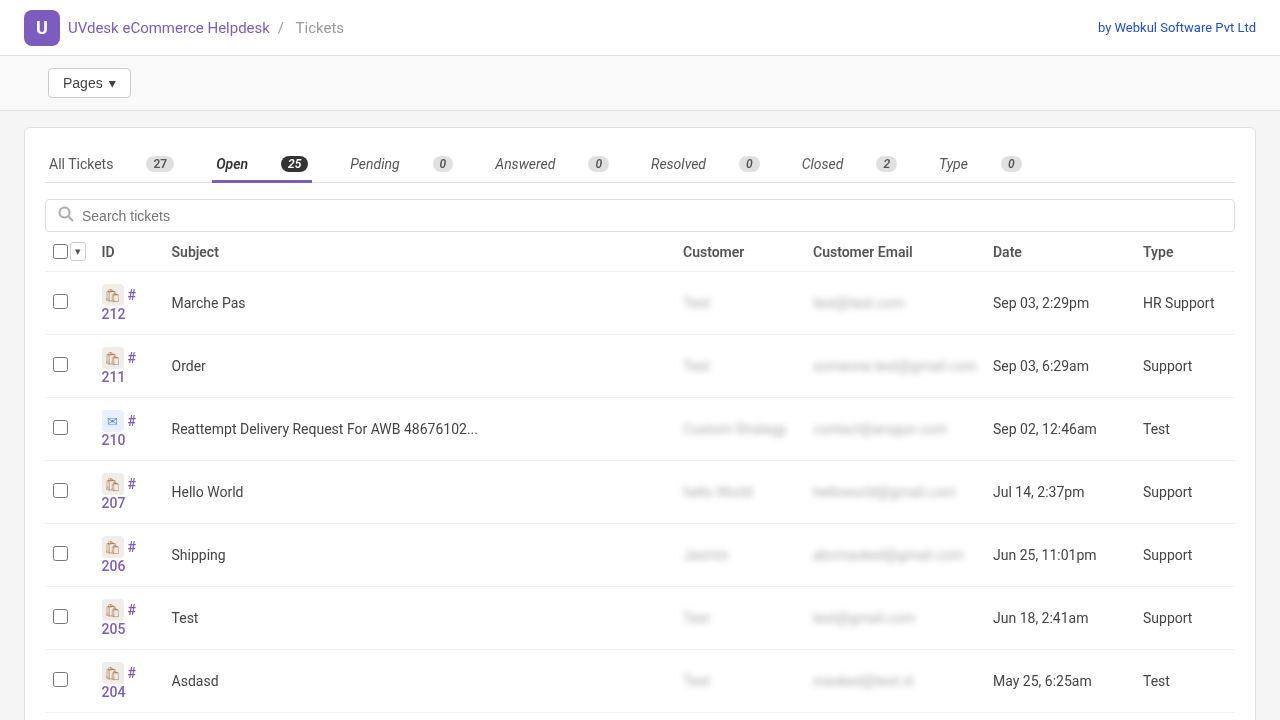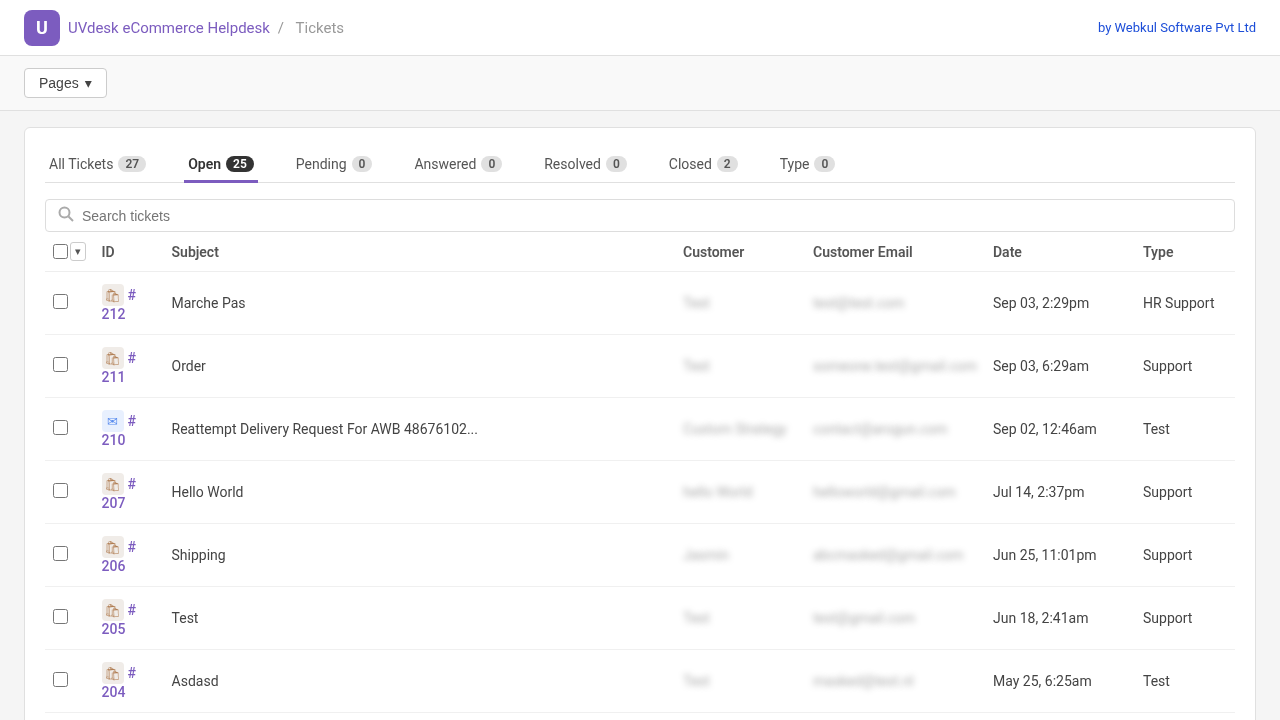--- a/index.html
+++ b/index.html
@@ -34,20 +34,21 @@
       background: #fff;
       border: 1px solid #ccc;
       border-radius: 4px;
       padding: 6px 14px;
       font-size: 14px;
       cursor: pointer;
       display: inline-flex;
       align-items: center;
       gap: 6px;
       color: #444;
+      margin-left: 24px;
     }
 
     .main-content {
       padding: 16px 24px;
     }
 
     .ticket-container {
       background: #fff;
       border: 1px solid #e0e0e0;
       border-radius: 6px;
@@ -79,26 +80,27 @@
       border-bottom: 3px solid #7c5cbf;
       font-weight: 600;
     }
     .tab-badge {
       background: #333;
       color: #fff;
       border-radius: 12px;
       padding: 1px 7px;
       font-size: 12px;
       font-weight: 600;
+      margin-left: 28px;
     }
     .tab-badge.light {
       background: #e0e0e0;
       color: #555;
     }
-    .tab + .tab { margin-left: 16px; }
+    .tab + .tab { margin-left: 16px; font-style: italic; }
 
     .search-bar {
       display: flex;
       align-items: center;
       border: 1px solid #ddd;
       border-radius: 4px;
       padding: 6px 12px;
       gap: 8px;
     }
     .search-icon-svg { color: #aaa; }

